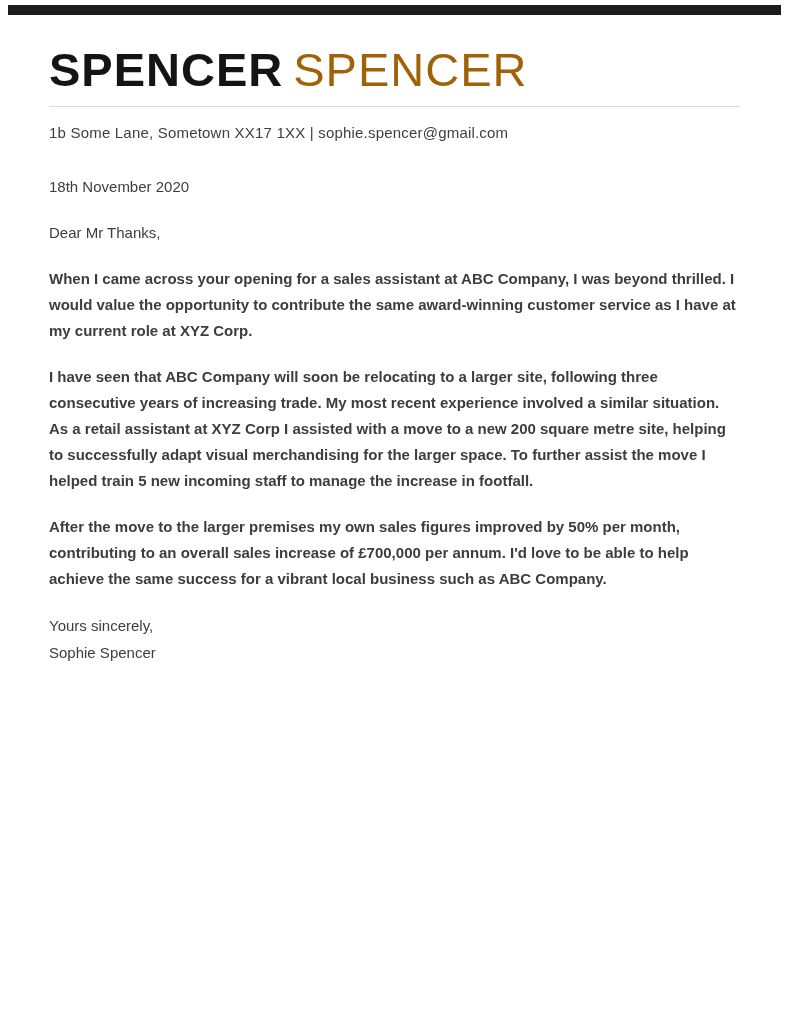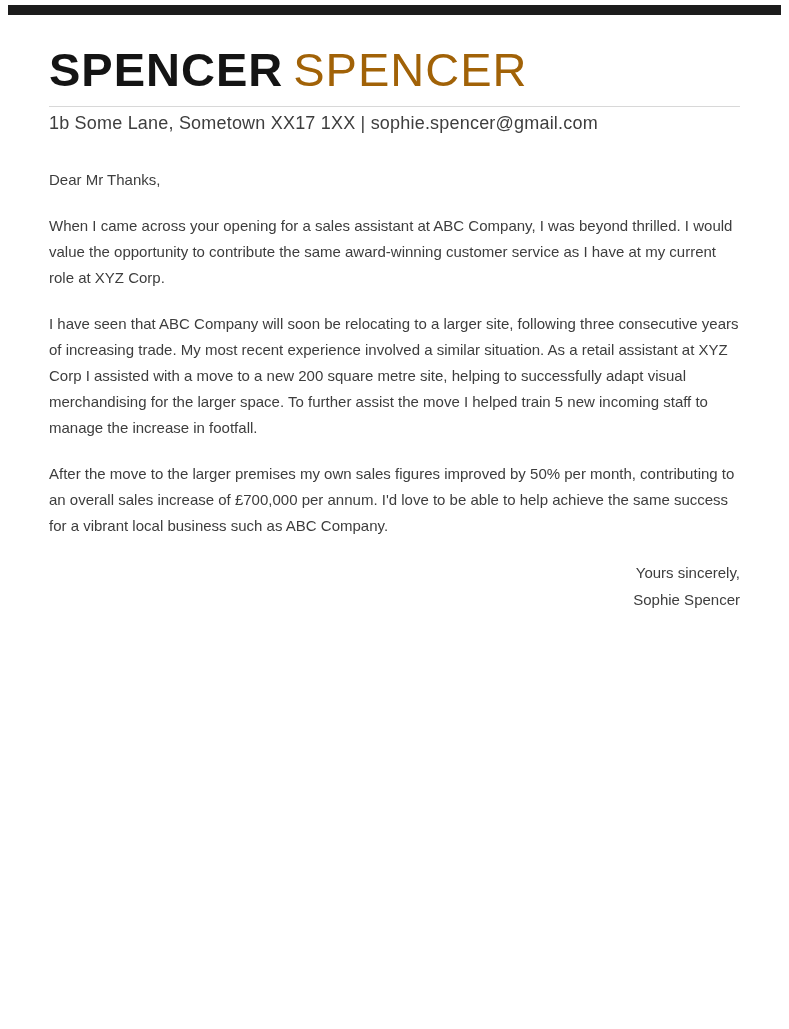--- a/index.html
+++ b/index.html
@@ -42,55 +42,56 @@
     margin-left: 10px;
     color: #a16207;
   }
   .divider {
     height: 1px;
     background: #d8d8d8;
     margin-top: 13px;
     width: 691px;
   }
   .contact {
-    margin-top: 6px;
-    font-size: 18px;
+    margin-top: 17px;
+    font-size: 15px;
     color: #3e3e3e;
     letter-spacing: 0.2px;
   }
   .letter {
     margin-top: 33px;
     font-size: 15px;
     line-height: 26px;
     color: #3d3d3d;
     max-width: 694px;
   }
   .letter .block { margin-bottom: 20px; }
-  .letter p { margin-bottom: 20px; }
+  .letter p { margin-bottom: 20px; font-weight: bold; }
   .letter p:last-of-type { margin-bottom: 0; }
   .recipient div { line-height: 27px; }
-  .closing-block div { line-height: 27px; text-align: right; }
+  .closing-block div { line-height: 27px; }
 </style>
 </head>
 <body>
 
 <div class="page">
 
   <div class="top-bar"></div>
 
   <div class="content">
 
     <header>
       <h1 class="name"><span class="first">SPENCER</span><span class="last">SPENCER</span></h1>
       <div class="divider"></div>
       <div class="contact">1b Some Lane, Sometown XX17 1XX | sophie.spencer@gmail.com</div>
     </header>
 
     <div class="letter">
 
+      <div class="block date">18th November 2020</div>
 
 
       <div class="block salutation">Dear Mr Thanks,</div>
 
       <p>When I came across your opening for a sales assistant at ABC Company, I was beyond thrilled. I would value the opportunity to contribute the same award-winning customer service as I have at my current role at XYZ Corp.</p>
 
       <p>I have seen that ABC Company will soon be relocating to a larger site, following three consecutive years of increasing trade. My most recent experience involved a similar situation. As a retail assistant at XYZ Corp I assisted with a move to a new 200 square metre site, helping to successfully adapt visual merchandising for the larger space. To further assist the move I helped train 5 new incoming staff to manage the increase in footfall.</p>
 
       <p>After the move to the larger premises my own sales figures improved by 50% per month, contributing to an overall sales increase of £700,000 per annum. I'd love to be able to help achieve the same success for a vibrant local business such as ABC Company.</p>
 

